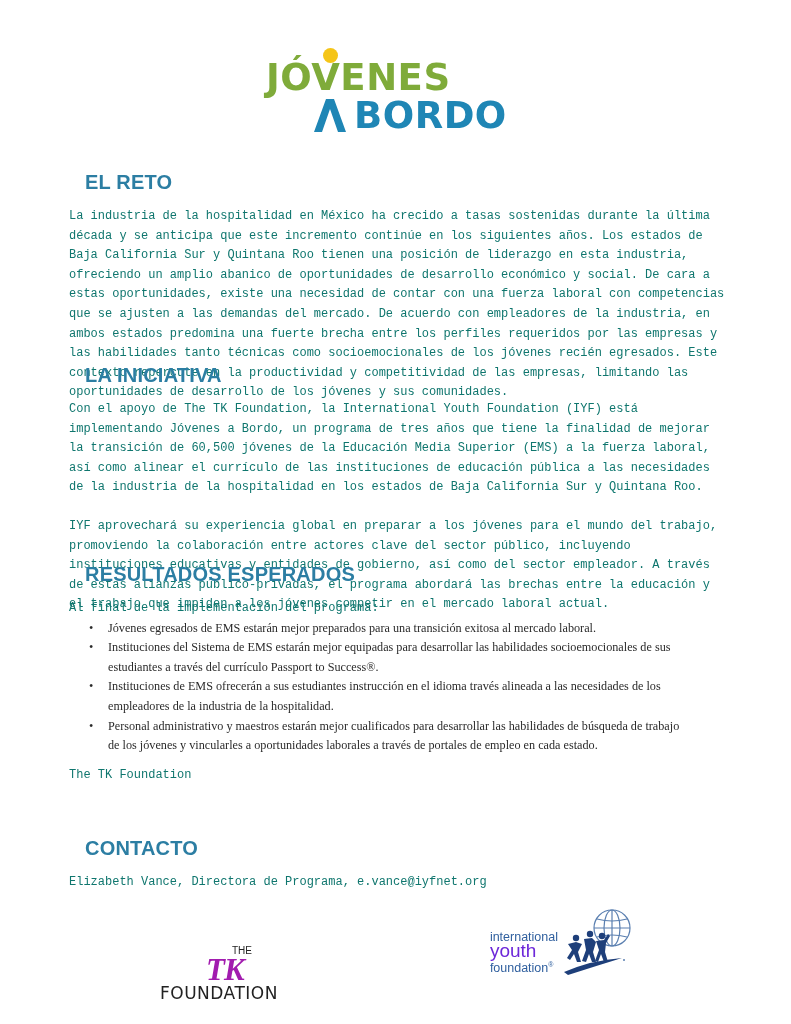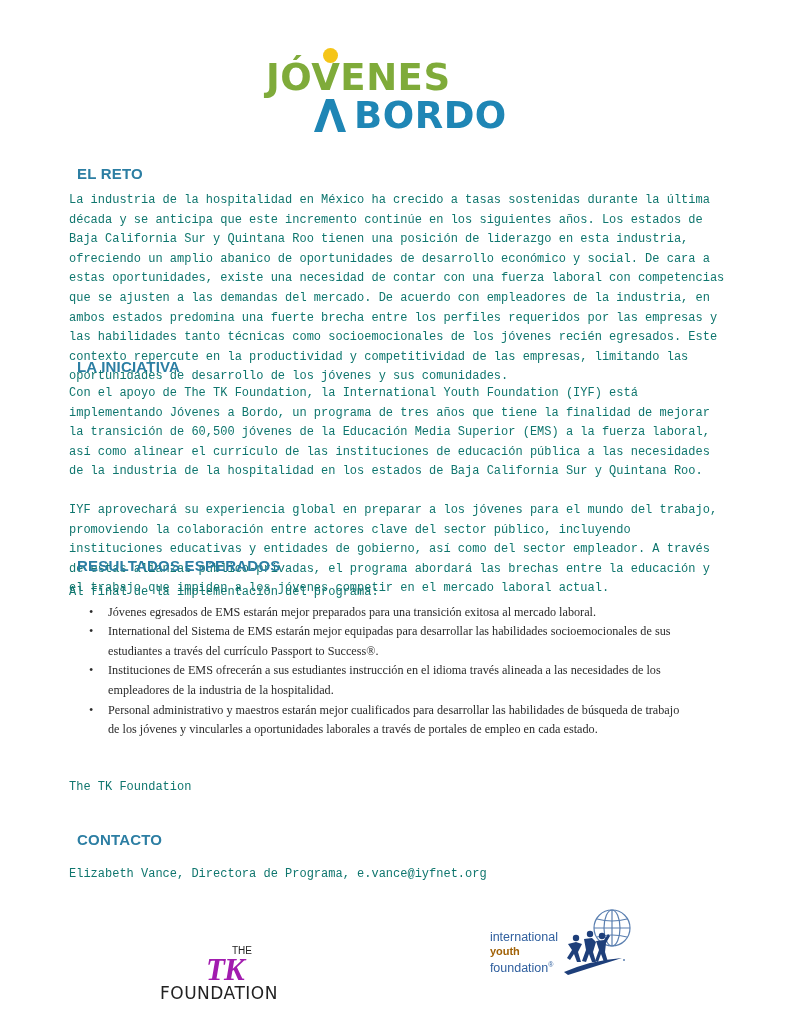--- a/index.html
+++ b/index.html
@@ -10,41 +10,41 @@
   .logo { position: absolute; left: 266px; top: 44px; width: 270px; height: 95px; }
   .logo .dot { position: absolute; left: 57px; top: 4px; width: 15px; height: 15px; border-radius: 50%; background: #f5c518; }
   .logo .line1 { position: absolute; left: 0; top: 14px; font-family: "DejaVu Sans", sans-serif; font-weight: bold;
                  font-size: 37px; letter-spacing: 0.5px; color: #7fab3a; line-height: 40px; }
   .logo .line2 { position: absolute; left: 48px; top: 52px; font-family: "DejaVu Sans", sans-serif; font-weight: bold;
                  font-size: 37px; letter-spacing: 0.5px; color: #1f86b5; line-height: 40px; }
   .logo .lambda { position: absolute; left: 48px; top: 55px; width: 32px; height: 33px; }
 
   
   .section { position: absolute; left: 69px; width: 660px; }
-  .heading { font-family: "Liberation Sans", sans-serif; font-weight: bold; font-size: 15px; color: #2c7ea3;
-             line-height: 18px; margin: 8px; letter-spacing: 0.2px; }
+  .heading { font-family: "Liberation Sans", sans-serif; font-weight: bold; font-size: 20px; color: #2c7ea3;
+             line-height: 18px; margin: 16px; letter-spacing: 0.2px; }
   .para { font-family: Liberation Mono, monospace; font-size: 12px; color: #0f766e; line-height: 19.6px; margin: 0; }
   .para + .para { margin-top: 19px; }
   ul.bullets { list-style: none; margin: 0; padding: 0 0 0 20px; }
   ul.bullets li { position: relative; padding-left: 19px; font-family: "Liberation Serif", serif; font-size: 12.2px;
                   color: #2a2a2a; line-height: 19.6px; padding-right: 40px; }
   ul.bullets li .bullet { position: absolute; left: 0; top: 0; }
 
   
   .tk-logo { position: absolute; left: 160px; top: 942px; width: 160px; height: 62px; }
   .tk-the { position: absolute; left: 72px; top: 3px; font-family: "Liberation Sans", sans-serif; font-size: 10px; color: #222; }
   .tk-mark { position: absolute; left: 46px; top: 12px; font-family: "Liberation Serif", serif; font-style: italic; font-weight: bold;
              font-size: 31px; color: #a21caf; letter-spacing: -1px; line-height: 32px; }
   .tk-found { position: absolute; left: 0; top: 41px; font-family: "DejaVu Sans", sans-serif; font-size: 17px; color: #222;
               letter-spacing: 0.5px; }
 
   .iyf-logo { position: absolute; left: 470px; top: 908px; width: 170px; height: 70px; }
   .iyf-text { position: absolute; right: 82px; top: 22px; text-align: left; font-family: "Liberation Sans", sans-serif;
               font-size: 12.5px; line-height: 14px; color: #2f5f9e; }
-  .iyf-text .bold { font-weight: bold; font-size: 11px; color: #a16207; }
+  .iyf-text .bold { font-weight: normal; font-size: 19px; color: #6d28d9; }
   .iyf-mark { position: absolute; left: 92px; top: 0; width: 72px; height: 68px; }
 </style>
 </head>
 <body>
 
 <div class="page">
 
   <div class="logo">
     <div class="dot"></div>
     <div class="line1">JÓVENES</div>
@@ -68,35 +68,35 @@
   <div class="section" style="top:549px">
     <h2 class="heading">RESULTADOS ESPERADOS</h2>
     <p class="para" style="margin-top:2px">Al final de la implementación del programa:</p>
     <ul class="bullets">
       <li>
         <span class="bullet">•</span>
         <span>Jóvenes egresados de EMS estarán mejor preparados para una transición exitosa al mercado laboral.</span>
       </li>
       <li>
         <span class="bullet">•</span>
-        <span>International del Sistema de EMS estarán mejor equipadas para desarrollar las habilidades socioemocionales de sus estudiantes a través del currículo Passport to Success®.</span>
+        <span>Instituciones del Sistema de EMS estarán mejor equipadas para desarrollar las habilidades socioemocionales de sus estudiantes a través del currículo Passport to Success®.</span>
       </li>
       <li>
         <span class="bullet">•</span>
         <span>Instituciones de EMS ofrecerán a sus estudiantes instrucción en el idioma través alineada a las necesidades de los empleadores de la industria de la hospitalidad.</span>
       </li>
       <li>
         <span class="bullet">•</span>
         <span>Personal administrativo y maestros estarán mejor cualificados para desarrollar las habilidades de búsqueda de trabajo de los jóvenes y vincularles a oportunidades laborales a través de portales de empleo en cada estado.</span>
       </li>
     </ul>
   </div>
 
   <div class="section" style="top:760px">
-    <p class="para" style="margin-top:18px">The TK Foundation</p>
+    <p class="para" style="margin-top:6px">The TK Foundation</p>
   </div>
 
   <div class="section" style="top:823px">
     <h2 class="heading">CONTACTO</h2>
     <p class="para" style="margin-top:16px">Elizabeth Vance, Directora de Programa, e.vance@iyfnet.org</p>
   </div>
 
   <div class="tk-logo">
     <div class="tk-the">THE</div>
     <div class="tk-mark">TK</div>

